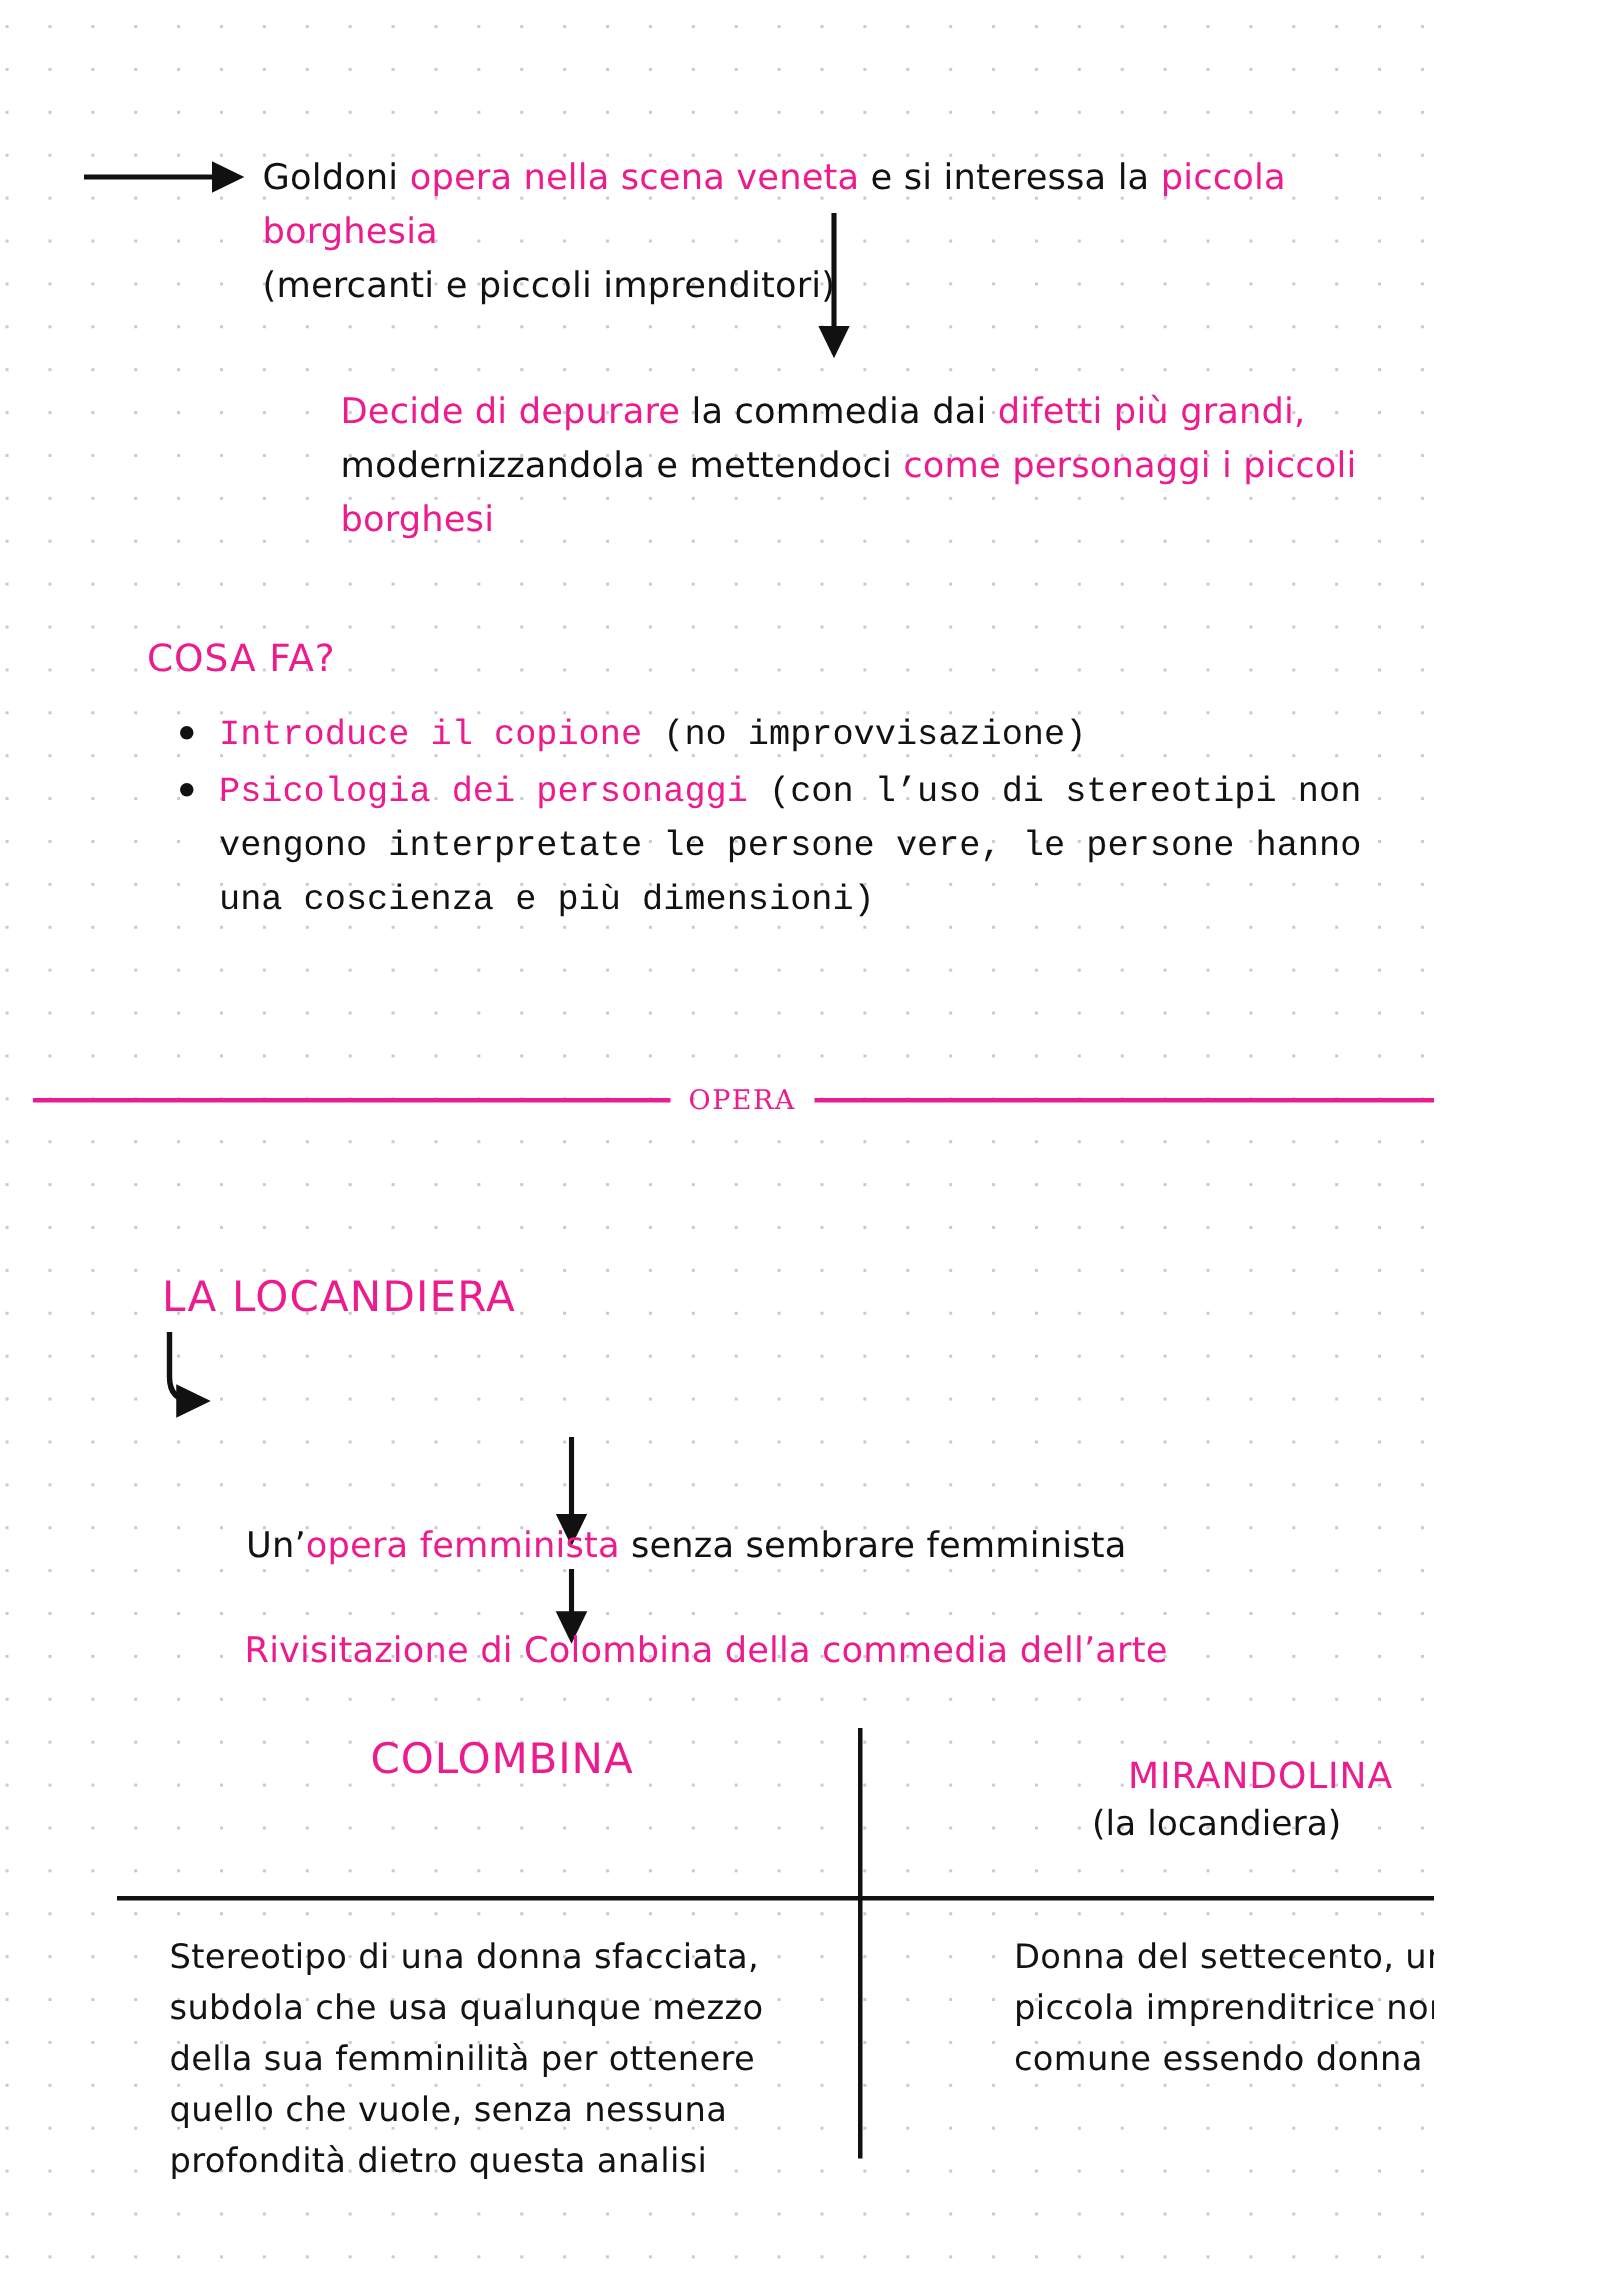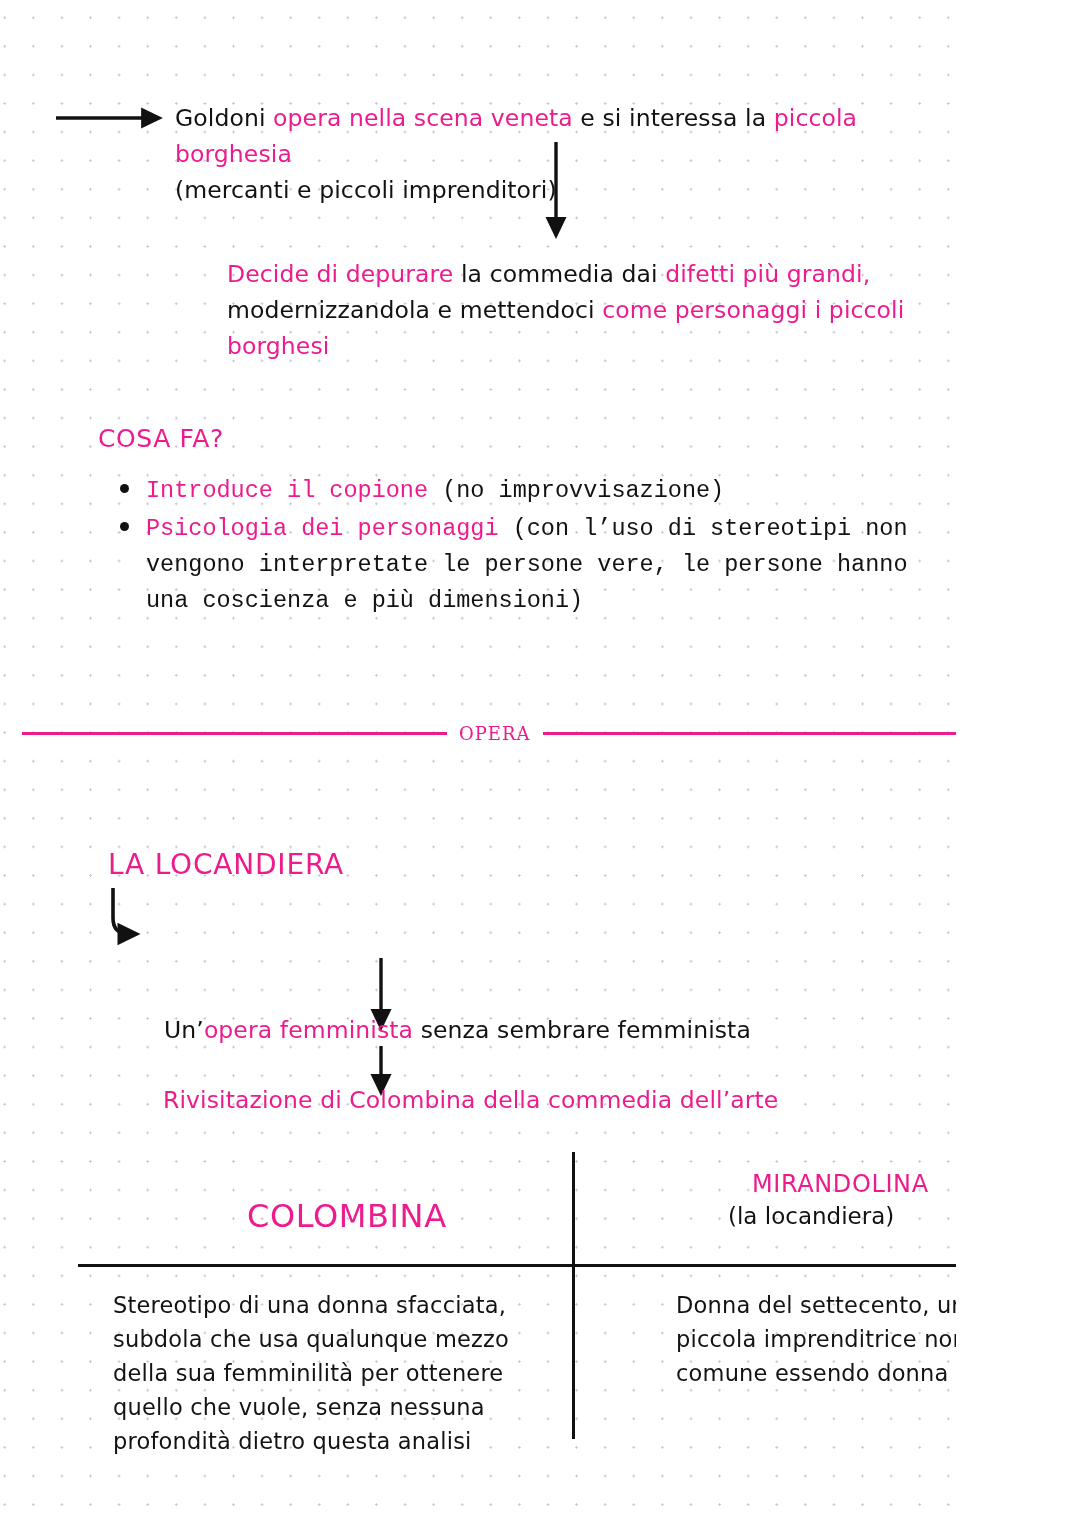--- a/index.html
+++ b/index.html
@@ -122,22 +122,22 @@
     position: absolute;
     left: 78px;
     top: 1264px;
     width: 972px;
     height: 3px;
     background: #111;
   }
   .tbl-head-left {
     position: absolute;
     left: 247px;
-    top: 1197px;
-    font-size: 32px;
+    top: 1156px;
+    font-size: 28px;
     color: #ec1c8e;
     letter-spacing: 0.6px;
   }
   .tbl-head-right {
     position: absolute;
     left: 752px;
     top: 1170px;
     font-size: 24px;
     color: #ec1c8e;
     letter-spacing: 0.6px;

